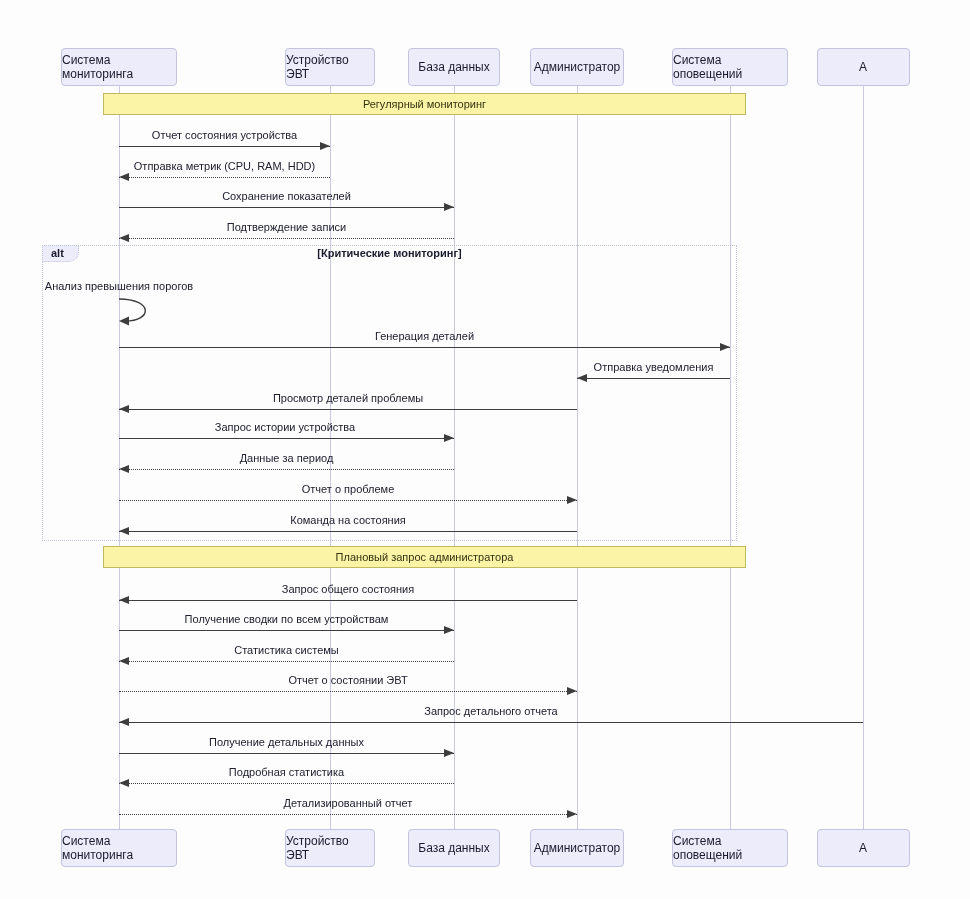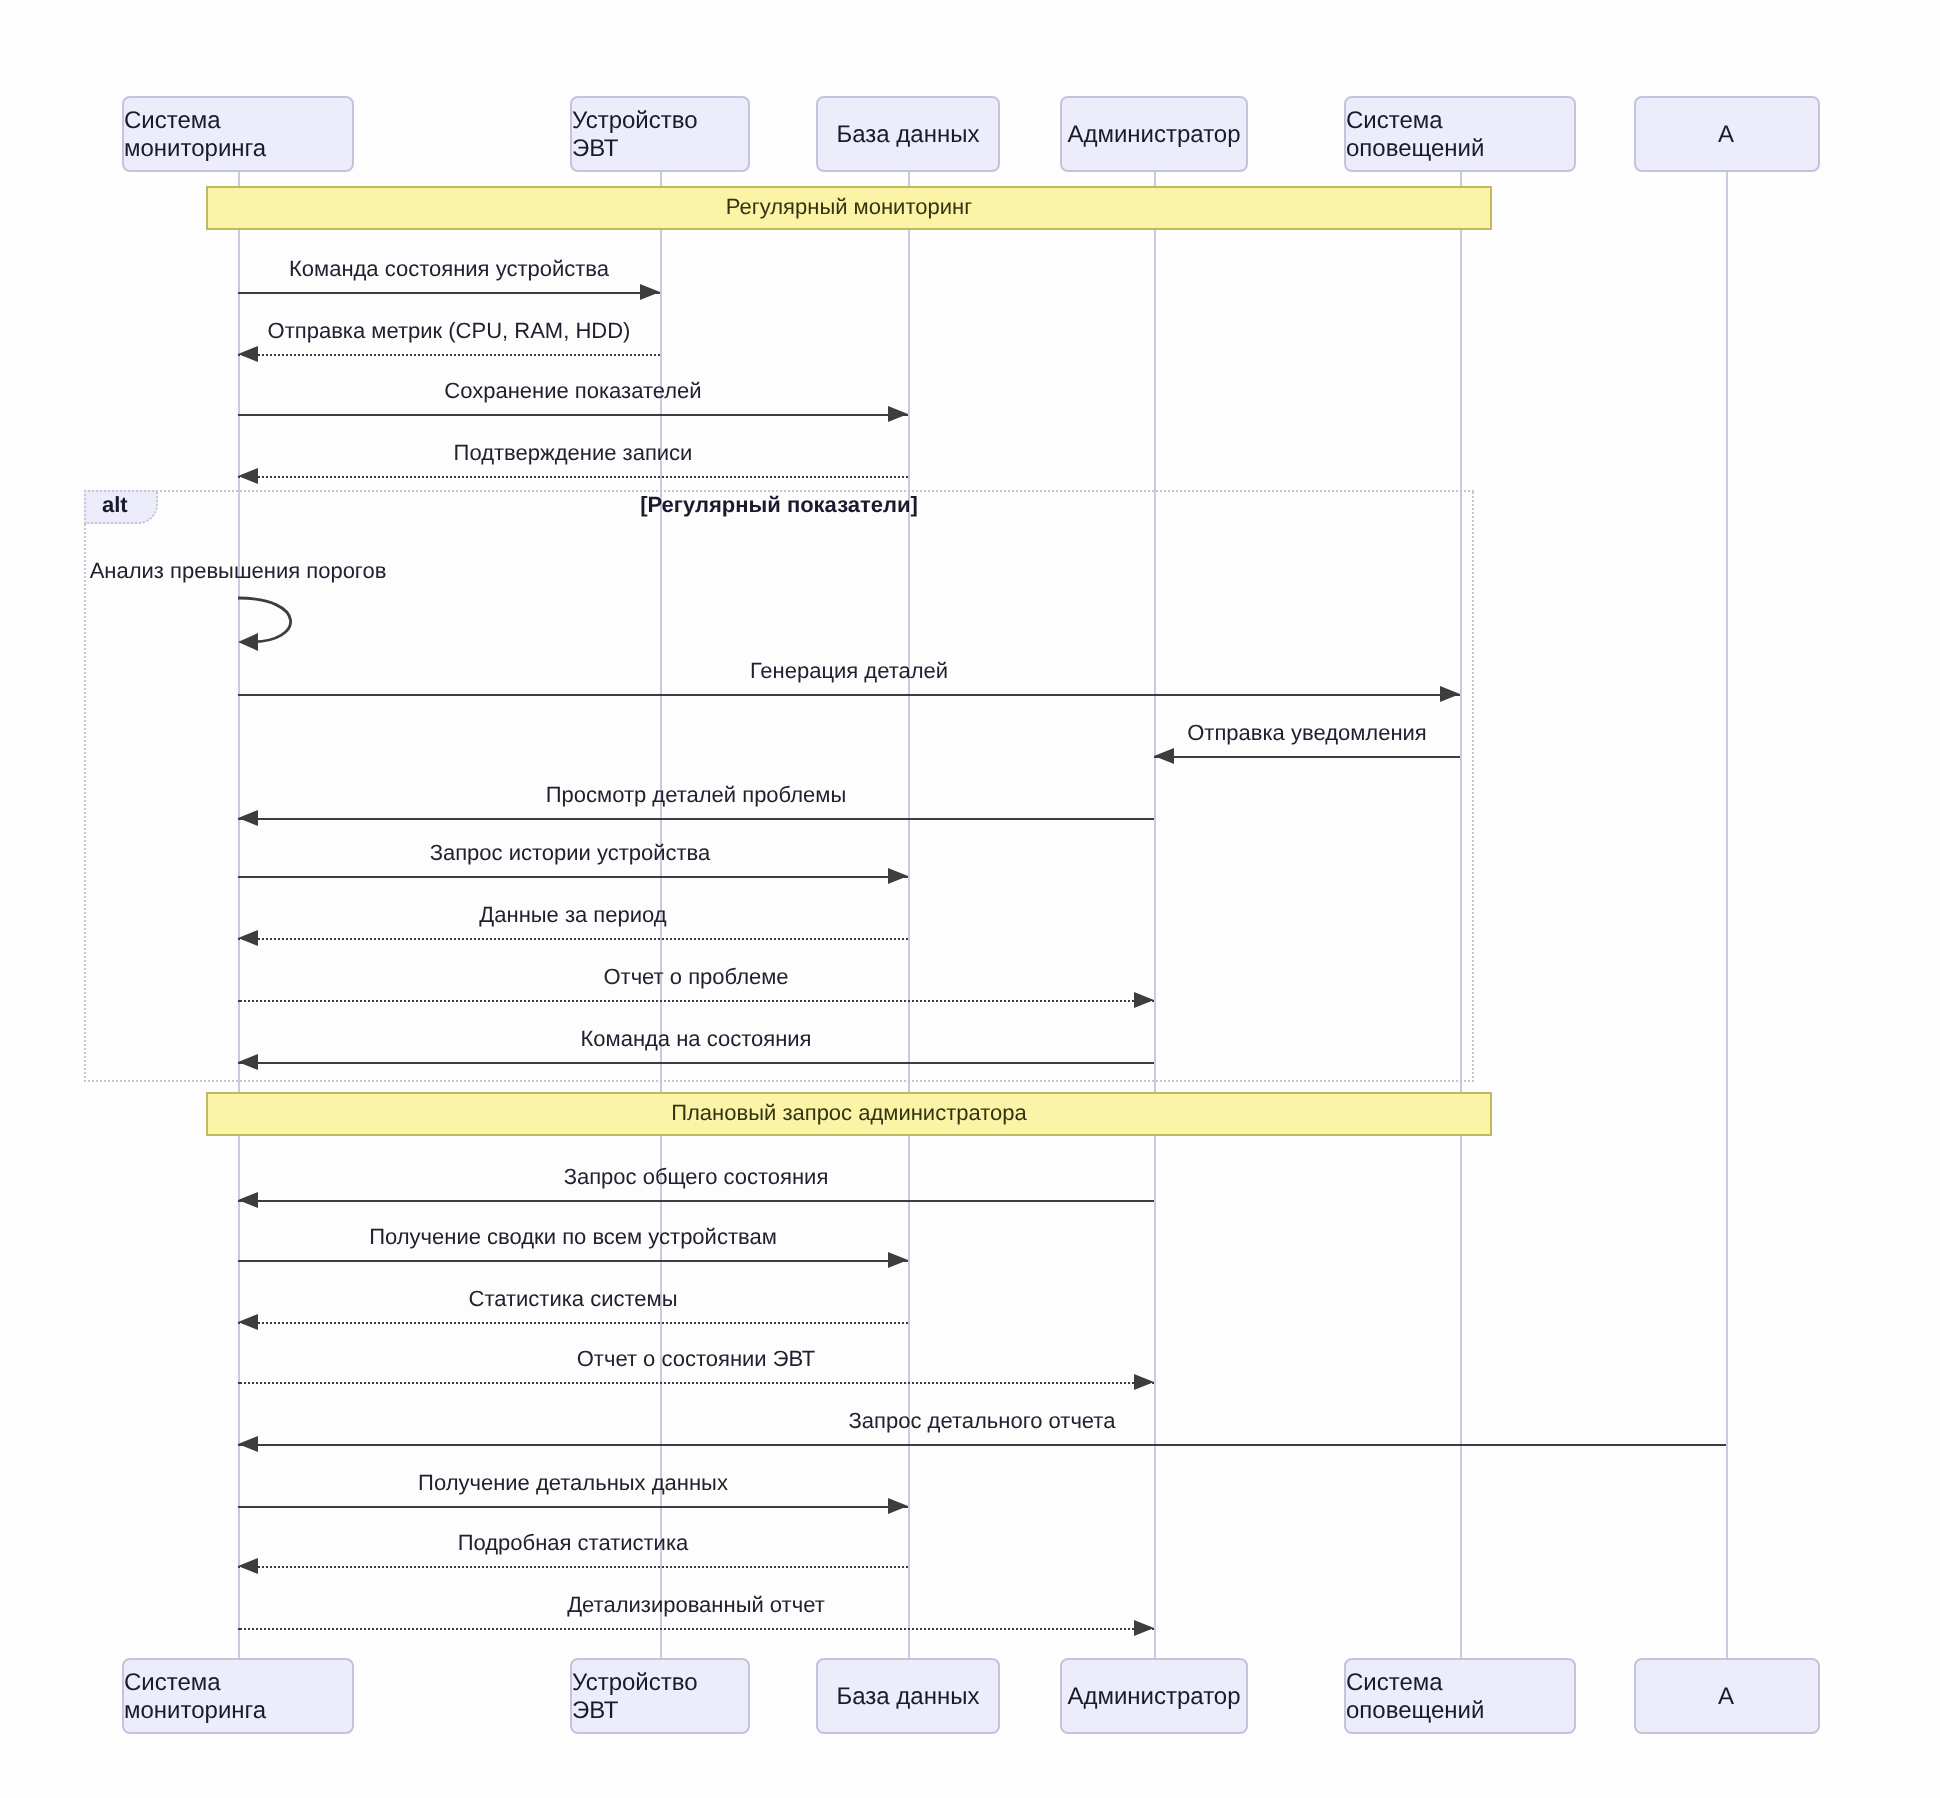--- a/index.html
+++ b/index.html
@@ -90,24 +90,24 @@
 
 <div id="stage" style="--actor-fill: #ECECFA; --actor-border: #C3C3DD; --lifeline: #C9CADF; --band-fill: #FBF3A5; --band-border: #BFB960; --arrow: #3d3d3d; --frame-border: #C4C4D8; --text: #1a1a2e;">
     <div class="lifeline" style="left: 119px; top: 86px; height: 743px;"></div>
     <div class="lifeline" style="left: 330px; top: 86px; height: 743px;"></div>
     <div class="lifeline" style="left: 454px; top: 86px; height: 743px;"></div>
     <div class="lifeline" style="left: 577px; top: 86px; height: 743px;"></div>
     <div class="lifeline" style="left: 730px; top: 86px; height: 743px;"></div>
     <div class="lifeline" style="left: 863px; top: 86px; height: 743px;"></div>
     <div class="alt-frame" style="left: 42px; top: 245px; width: 695px; height: 296px;"></div>
     <div class="alt-tab" style="left: 42px; top: 245px;">alt</div>
-    <div class="alt-cond" style="left: 229.5px; top: 247px; width: 320px;">[Регулярный показатели]</div>
+    <div class="alt-cond" style="left: 229.5px; top: 247px; width: 320px;">[Критические мониторинг]</div>
     <div class="band" style="left: 103px; top: 546px; width: 643px; height: 22px;">Плановый запрос администратора</div>
     <div class="band" style="left: 103px; top: 93px; width: 643px; height: 22px;">Регулярный мониторинг</div>
-    <div class="msg-label" style="left: 64.5px; top: 129px;">Команда состояния устройства</div>
+    <div class="msg-label" style="left: 64.5px; top: 129px;">Отчет состояния устройства</div>
     <div class="msg-line solid" style="left: 119px; top: 146px; width: 211px;"></div>
     <div class="arrow-head right" style="left: 320px; top: 142px;"></div>
     <div class="msg-label" style="left: 64.5px; top: 160px;">Отправка метрик (CPU, RAM, HDD)</div>
     <div class="msg-line dashed" style="left: 119px; top: 177px; width: 211px;"></div>
     <div class="arrow-head left" style="left: 119px; top: 173px;"></div>
     <div class="msg-label" style="left: 126.5px; top: 190px;">Сохранение показателей</div>
     <div class="msg-line solid" style="left: 119px; top: 207px; width: 335px;"></div>
     <div class="arrow-head right" style="left: 444px; top: 203px;"></div>
     <div class="msg-label" style="left: 126.5px; top: 221px;">Подтверждение записи</div>
     <div class="msg-line dashed" style="left: 119px; top: 238px; width: 335px;"></div>

